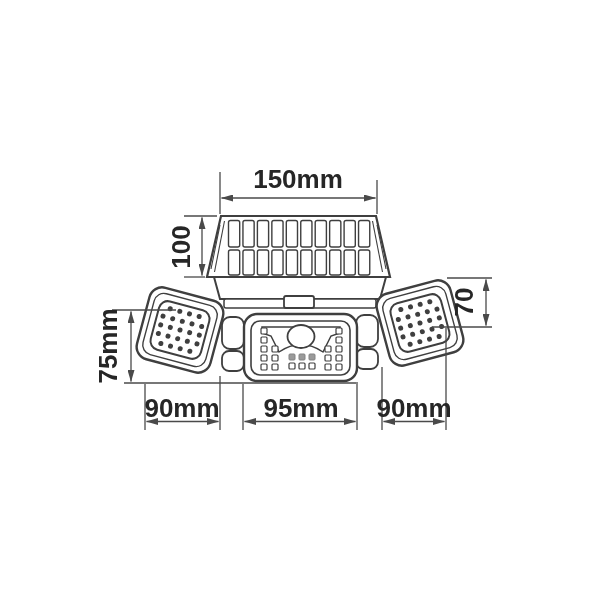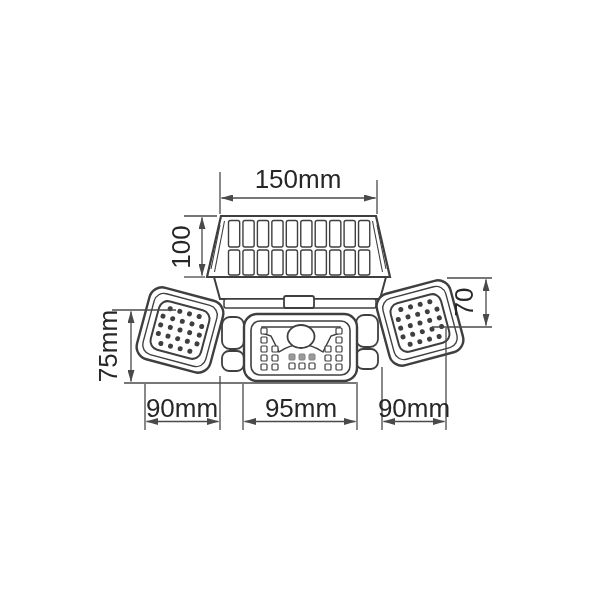--- a/index.html
+++ b/index.html
@@ -1,16 +1,16 @@
 <!DOCTYPE html>
 <html style="--line: #3f3f3f; --dimline: #4a4a4a; --text: #262626; --shaded: #9a9a9a; --bg: #ffffff;"><head>
 <meta charset="utf-8">
 <style>
   html,body{margin:0;padding:0;background:#fff;}
-  .canvas{width:600px;height:600px;background:var(--bg,#fff);position:relative;overflow:hidden;}
+  .canvas{width:600px;height:600px;background:var(--bg,#fff);position:relative;overflow:hidden;font-weight:bold;}
   svg text{
     font-family:"Liberation Sans",sans-serif;
     font-size:26px;
     fill:var(--text,#262626);
   }
   .ow   {stroke:var(--line,#3f3f3f);fill:#ffffff;}
   .cell {stroke:var(--line,#3f3f3f);fill:#ffffff;stroke-width:1.4;}
   .dot  {fill:var(--line,#3f3f3f);stroke:none;}
   .ledsq{stroke:var(--line,#3f3f3f);fill:#ffffff;stroke-width:1.2;}
   .ledsh{fill:var(--shaded,#9a9a9a);stroke:#838383;stroke-width:1;}

